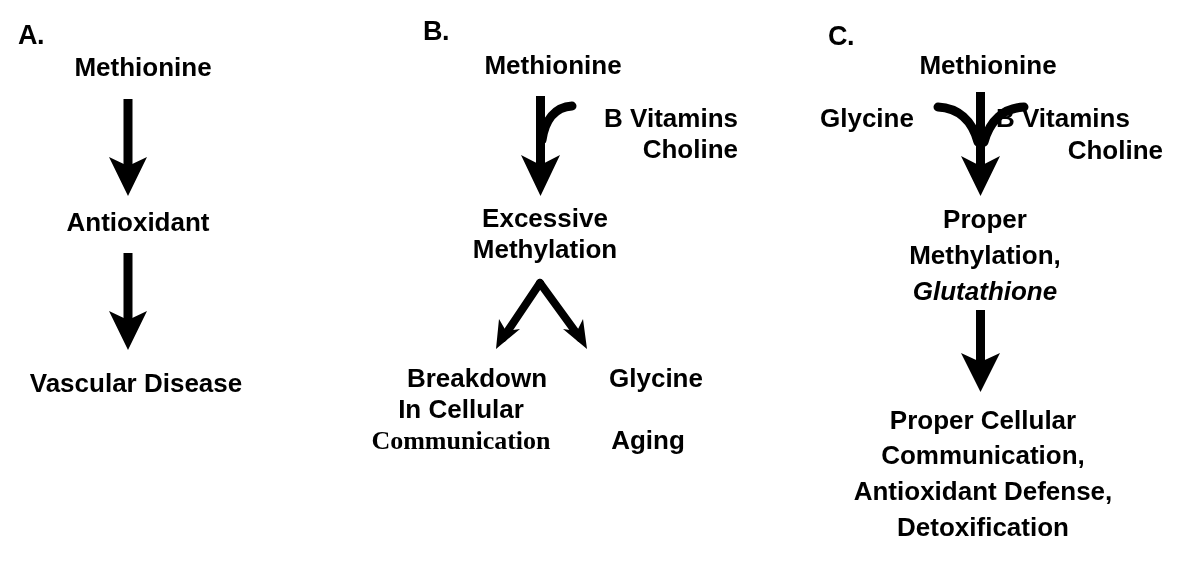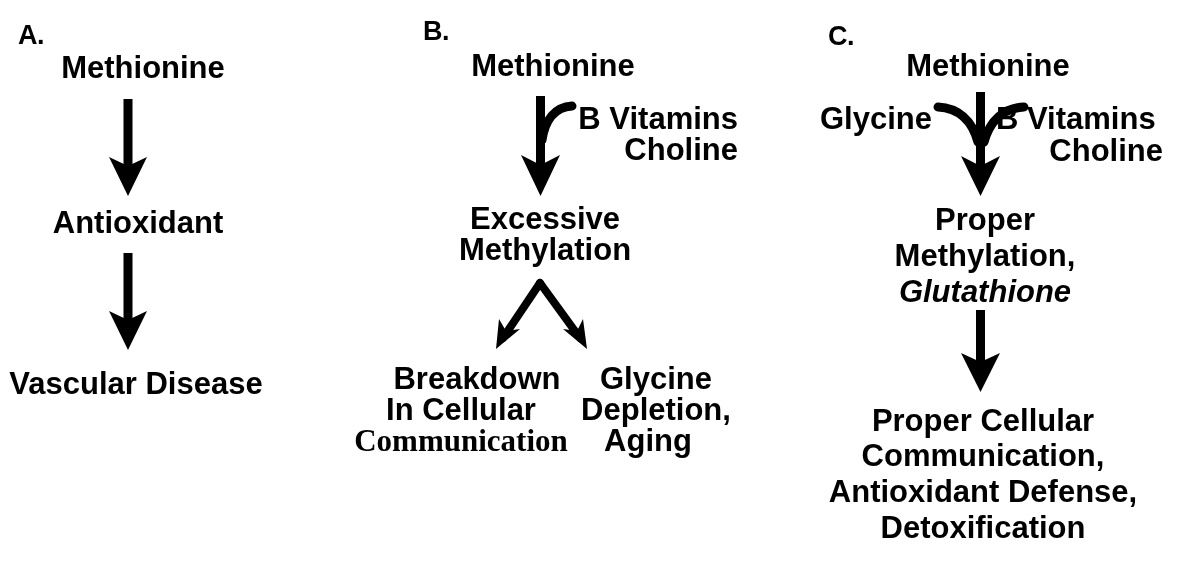--- a/index.html
+++ b/index.html
@@ -33,21 +33,21 @@
     position: absolute;
     font-weight: bold;
     font-size: 27px;
     line-height: 1;
     letter-spacing: -0.5px;
     white-space: nowrap;
   }
   .node {
     position: absolute;
     font-weight: bold;
-    font-size: 31px;
+    font-size: 26px;
     line-height: 31px;
     white-space: nowrap;
     text-align: center;
     transform: translateX(-50%);
   }
   .node.right-align {
     text-align: right;
     transform: none;
   }
   .node.left-align {
@@ -110,21 +110,20 @@
     <div class="node" style="left:145px; top:234px;">Methylation</div>
 
     <div class="node" style="left:77px; top:363px;">Breakdown</div>
 
     <div class="node" style="left:61px; top:394px;">In Cellular</div>
 
     <div class="node" style="left:61px; top:425px;font-family:Liberation Serif, serif;">Communication</div>
 
     <div class="node" style="left:256px; top:363px;">Glycine</div>
 
-    <div class="node" style="left:256px; top:394px;">Depletion,</div>
 
     <div class="node" style="left:248px; top:425px;">Aging</div>
 
     <div class="arrow-layer">
       <svg width="400" height="580" viewBox="0 0 400 580" xmlns="http://www.w3.org/2000/svg">
 
         <g>
           <rect x="136" y="96" width="9" height="72" fill="#000"></rect>
           <path d="M 140.5 196 L 121 155 L 140.5 165 L 160 155 Z" fill="#000"></path>
         </g>

